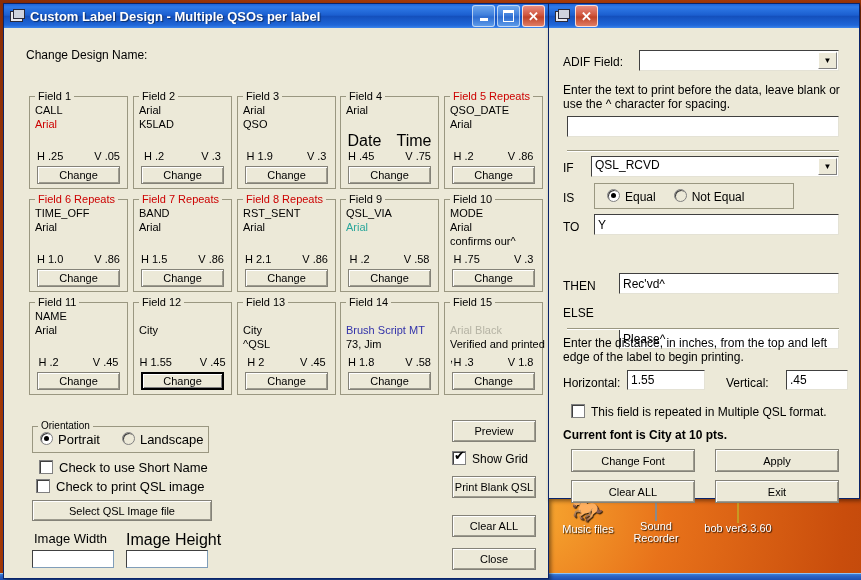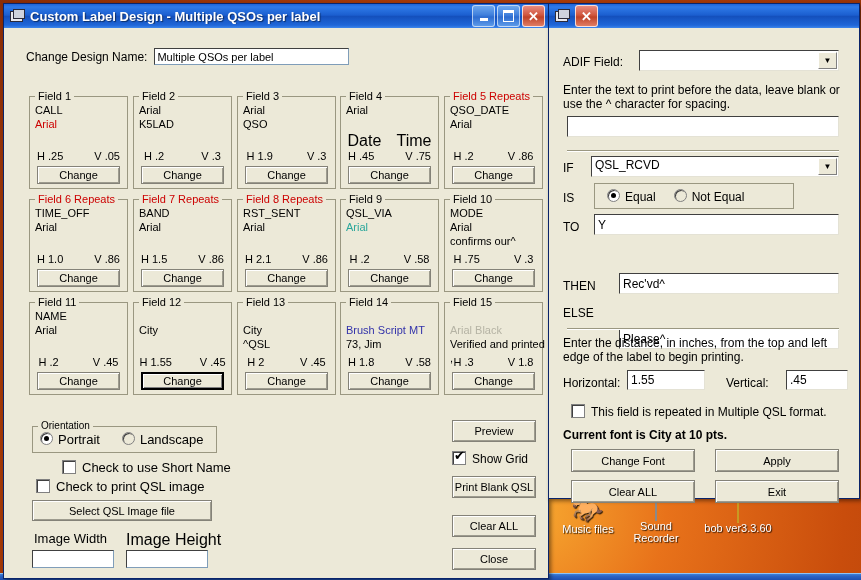--- a/index.html
+++ b/index.html
@@ -78,21 +78,21 @@
   .f-hv{position:absolute;left:0;right:0;bottom:27px;display:flex;justify-content:space-around;font-size:11px;gap:15px;}
   .f-dt{position:absolute;left:0;right:0;bottom:39px;display:flex;justify-content:space-around;font-size:16px;}
   .btn{background:#ece9d8;border:1px solid #000;box-shadow:inset 1px 1px 0 #fff, inset -1px -1px 0 #808080;
      font-size:11px;font-family:"Liberation Sans",sans-serif;color:#000;
      display:flex;align-items:center;justify-content:center;box-sizing:border-box;cursor:default;}
   .btn.plain{border:1px solid #848278;box-shadow:inset 1px 1px 0 #fff, inset -1px -1px 0 #9d9b8e;}
   .fgroup .btn{position:absolute;left:8px;right:8px;bottom:5px;height:18px;}
   .fgroup .btn.focus{border:2px solid #000;}
 
   
-  #orient{position:absolute;left:28px;top:392px;width:177px;height:33px;padding-left:8px;}
+  #orient{position:absolute;left:28px;top:392px;width:177px;height:33px;}
   #orient .frame{position:absolute;left:0;top:6px;right:0;bottom:0;border:1px solid #9a9781;}
   #orient .legend{position:absolute;left:6px;top:0;background:#ece9d8;padding:0 3px;font-size:10px;}
   #orient .row{position:absolute;left:8px;top:12px;display:flex;gap:22px;align-items:center;font-size:13px;}
   .radio{width:11px;height:11px;border-radius:50%;background:#fff;border:1px solid #808080;
     box-shadow:inset 1px 1px 0 #404040;display:inline-block;position:relative;margin-right:5px;vertical-align:-1px;}
   .radio.on:after{content:"";position:absolute;left:3px;top:3px;width:5px;height:5px;border-radius:50%;background:#000;}
   .radio.off{background:#ece9d8;}
   .check{width:12px;height:12px;background:#fff;border:1px solid #808080;box-shadow:inset 1px 1px 0 #404040;
     display:inline-block;position:relative;margin-right:6px;vertical-align:-2px;}
   .check.on:after{content:"";position:absolute;left:1px;top:-3px;font-size:13px;line-height:13px;color:#000;content:"\2714";}
@@ -156,21 +156,20 @@
       <span class="tbbtn">
           <span class="maxi"></span>
         </span>
       <span class="tbbtn close">✕</span>
     </span>
   </div>
   <div class="client">
 
     <div id="designRow">
       <span class="lbl">Change Design Name:</span>
-      <input class="textbox" type="text" value="Multiple QSOs per label" style="">
     </div>
 
     <div id="fieldgrid">
         <div class="fgroup" style="left: 25px; top: 62px;">
           <div class="frame"></div>
           <span class="legend">Field 1</span>
           <div class="body">
             <div class="f-line">CALL</div>
             <div class="f-line" style="color: rgb(204, 0, 0);">Arial</div>
           </div>
@@ -374,21 +373,21 @@
 
     <div id="orient">
       <div class="frame"></div>
       <span class="legend">Orientation</span>
       <div class="row">
         <span><span class="radio on"></span><span>Portrait</span></span>
         <span><span class="radio off"></span><span>Landscape</span></span>
       </div>
     </div>
 
-    <div class="cbrow" style="left:47px;top:432px;padding-left:11px;">
+    <div class="cbrow" style="left:24px;top:432px;padding-left:11px;">
       <span class="check"></span><span>Check to use Short Name</span>
     </div>
     <div class="cbrow" style="left:32px;top:451px;">
       <span class="check"></span><span>Check to print QSL image</span>
     </div>
 
     <div class="btn plain" id="selImg">Select QSL Image file</div>
 
     <span class="lbl" id="imgW">Image Width</span>
     <span class="lbl" id="imgH">Image Height</span>

